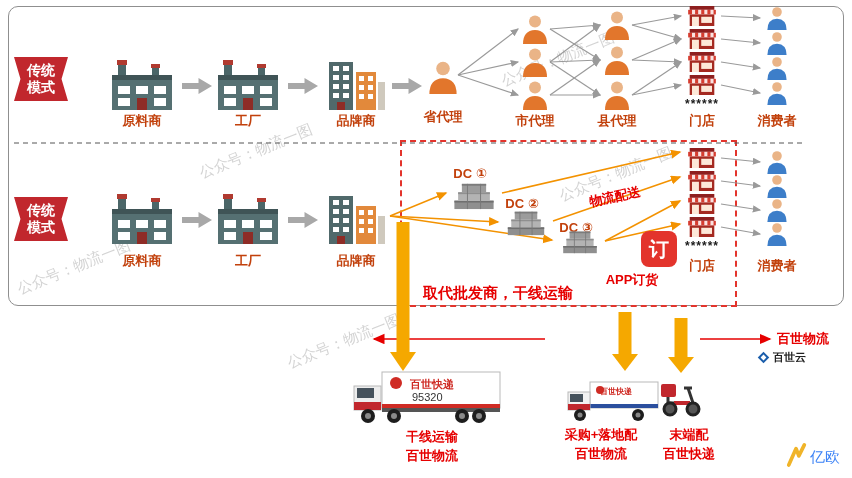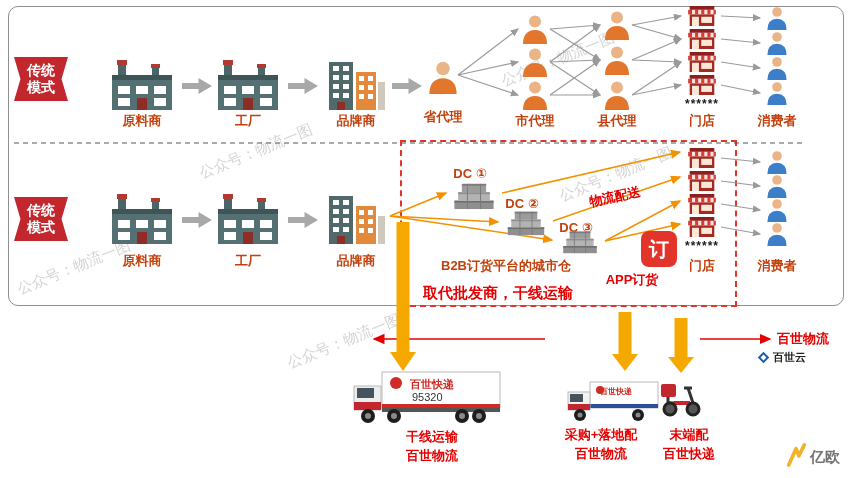--- a/index.html
+++ b/index.html
@@ -330,21 +330,20 @@
     </svg>
   <span class="lbl" style="left:522px;top:196px">DC ②</span>
   <svg class="icon" style="left:502px;top:210px;width:48px;height:26px">
       <use href="#sym-dc"></use>
     </svg>
   <span class="lbl" style="left:576px;top:220px">DC ③</span>
   <svg class="icon" style="left:558px;top:230px;width:44px;height:24px">
       <use href="#sym-dc"></use>
     </svg>
 
-  <span class="lbl" style="left:506px;top:257px">B2B订货平台的城市仓</span>
   <span class="lbl red" style="left:615px;top:188px;transform:translateX(-50%) rotate(-12deg)">物流配送</span>
 
   <svg class="icon" style="left:685px;top:148px;width:34px;height:20px">
       <use href="#sym-store"></use>
     </svg>
   <svg class="icon" style="left:685px;top:171px;width:34px;height:20px">
       <use href="#sym-store"></use>
     </svg>
   <svg class="icon" style="left:685px;top:194px;width:34px;height:20px">
       <use href="#sym-store"></use>
@@ -405,15 +404,15 @@
     <div>百世物流</div>
   </div>
   <div class="caption" style="left:689px;top:426px">
     <div>末端配</div>
     <div>百世快递</div>
   </div>
 
   <svg class="icon" style="left:786px;top:442px;width:22px;height:26px">
       <use href="#sym-yiou-mark"></use>
     </svg>
-  <span class="txt" style="left:810px;top:448px;font-size:15px;font-weight:700;color:#737373">亿欧</span>
+  <span class="txt" style="left:810px;top:448px;font-size:15px;font-weight:400;color:#3b82f6">亿欧</span>
 
 </div>
 
 </body></html>

